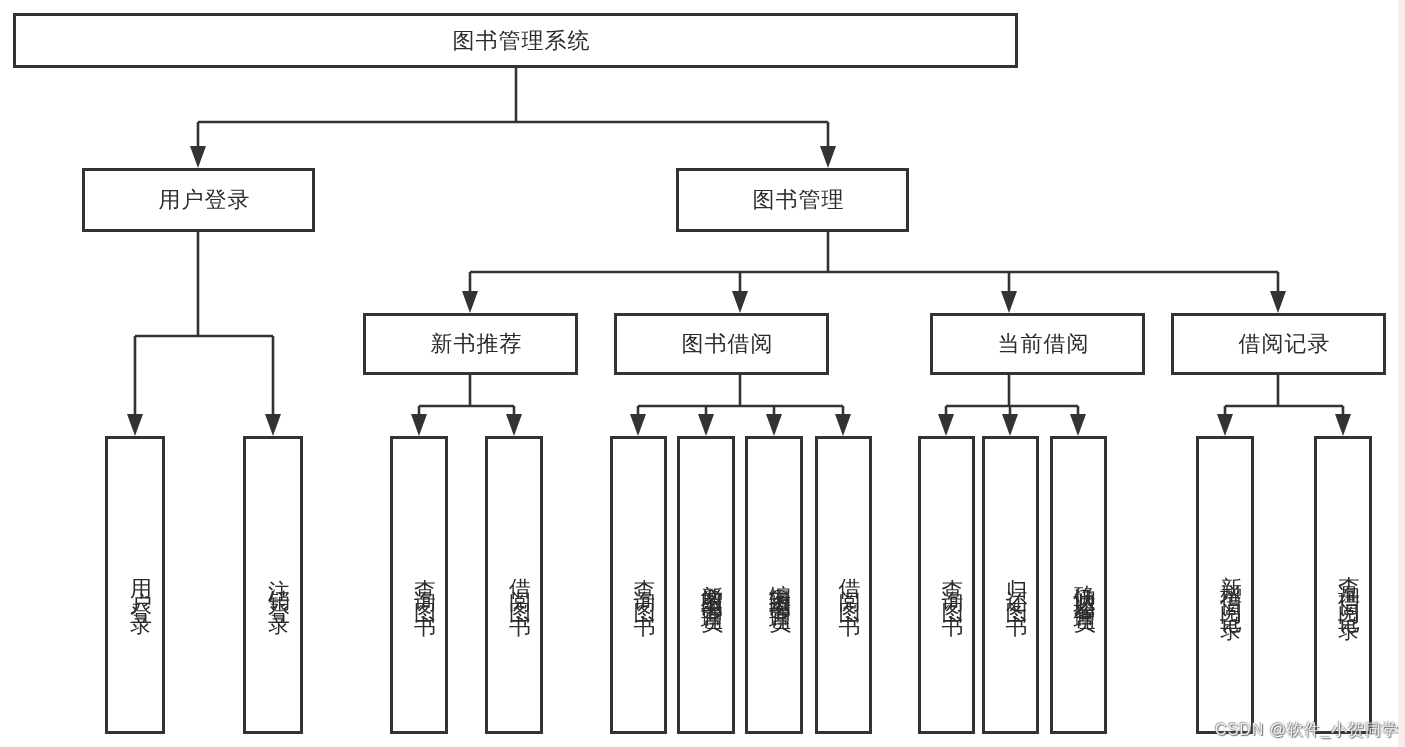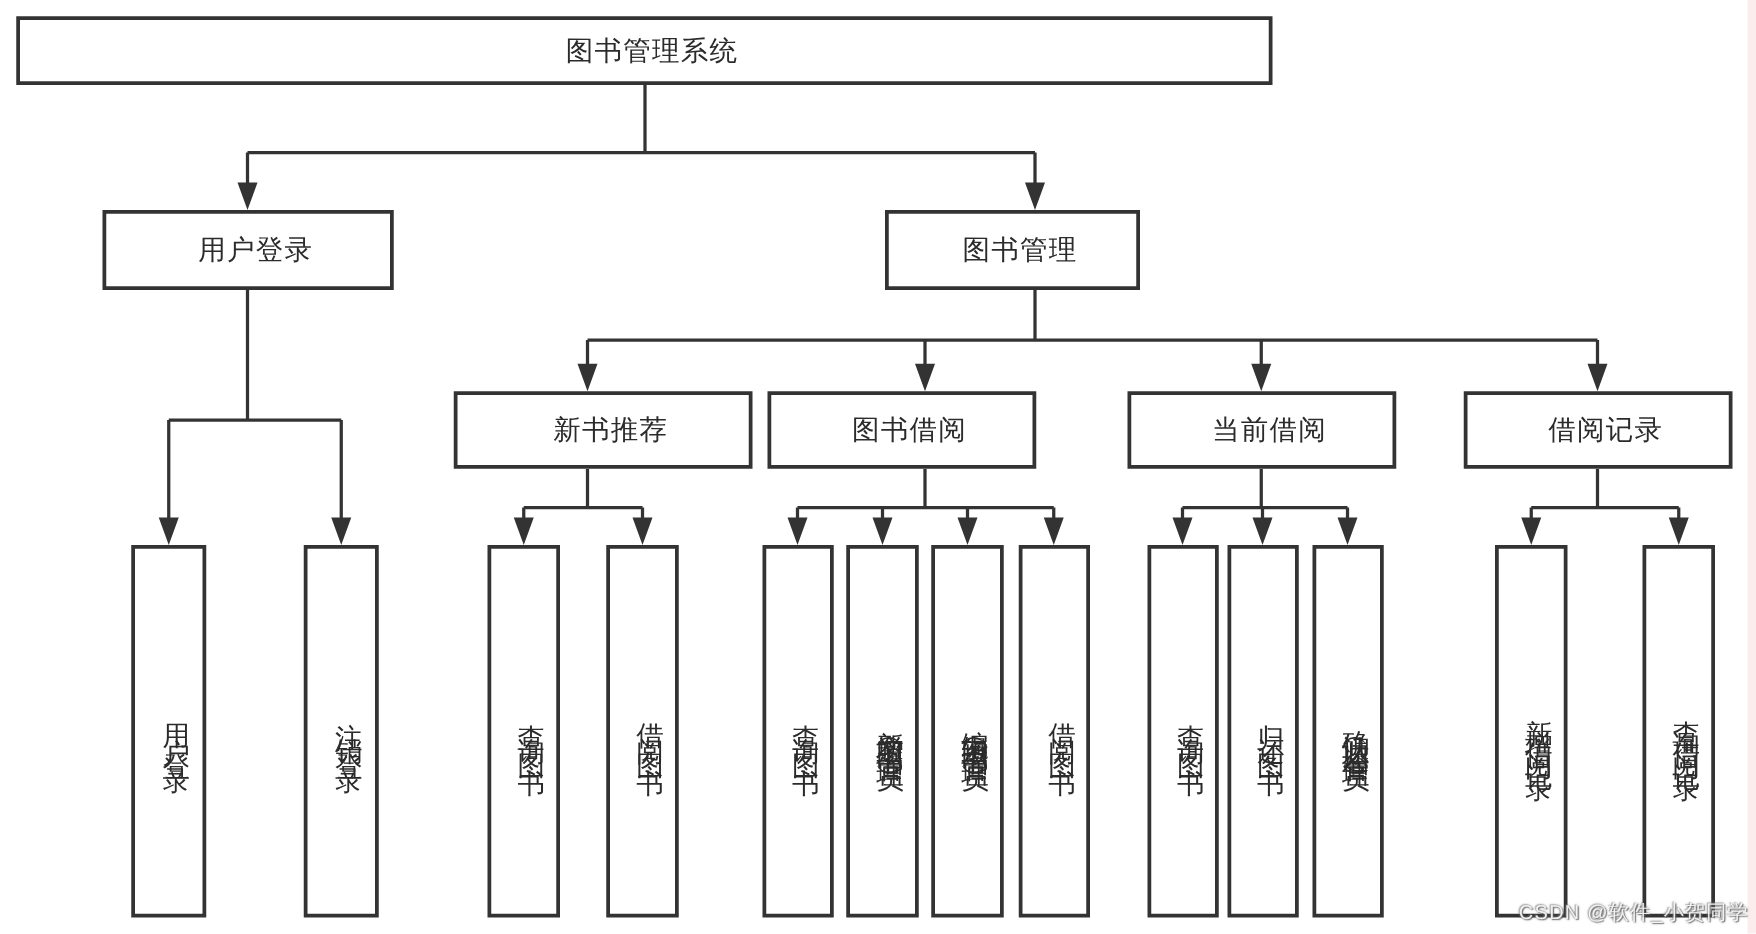--- a/index.html
+++ b/index.html
@@ -59,31 +59,31 @@
       M1217 414 L1233 414 L1225 436 Z M1335 414 L1351 414 L1343 436 Z"></path>
   </svg>
 
   <div class="box" style="left:13px;top:13px;width:1005px;height:55px">
     <span>图书管理系统</span>
   </div>
 
   <div class="box" style="left:82px;top:168px;width:233px;height:64px">
     <span>用户登录</span>
   </div>
-  <div class="box" style="left:708px;top:168px;width:204px;height:64px">
+  <div class="box" style="left:676px;top:168px;width:233px;height:64px">
     <span>图书管理</span>
   </div>
 
-  <div class="box" style="left:363px;top:313px;width:239px;height:62px">
+  <div class="box" style="left:363px;top:313px;width:215px;height:62px">
     <span>新书推荐</span>
   </div>
   <div class="box" style="left:614px;top:313px;width:215px;height:62px">
     <span>图书借阅</span>
   </div>
-  <div class="box" style="left:902px;top:313px;width:215px;height:62px">
+  <div class="box" style="left:930px;top:313px;width:215px;height:62px">
     <span>当前借阅</span>
   </div>
   <div class="box" style="left:1171px;top:313px;width:215px;height:62px">
     <span>借阅记录</span>
   </div>
 
   <div class="box" style="left:105px;top:436px;width:60px;height:298px">
     <span class="vtext" style="letter-spacing: 12px;">用户登录</span>
   </div>
   <div class="box" style="left:243px;top:436px;width:60px;height:298px">

